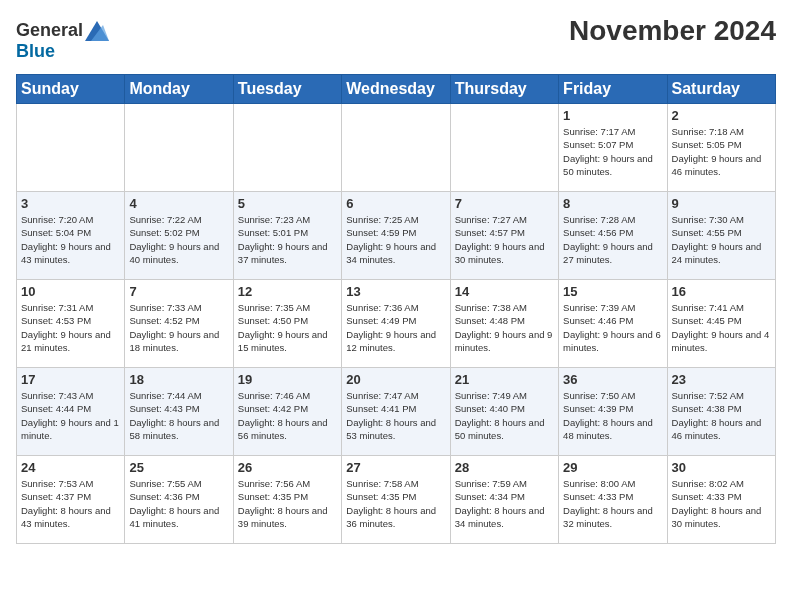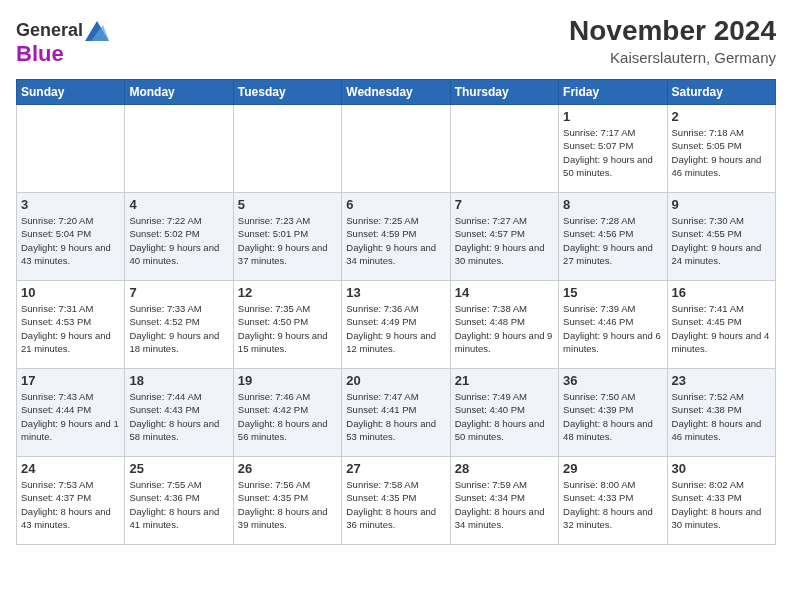--- a/index.html
+++ b/index.html
@@ -28,23 +28,23 @@
     .logo-text {
       display: flex;
       align-items: center;
     }
     .logo-general {
       font-size: 18px;
       font-weight: bold;
       color: #333;
     }
     .logo-blue {
-      font-size: 22px;
-      font-weight: bold;
-      color: #a21caf;
+      font-size: 18px;
+      font-weight: bold;
+      color: #0369a1;
     }
     .logo-icon {
       width: 24px;
       height: 20px;
       margin-left: 2px;
     }
     .title-section {
       text-align: right;
     }
     .month-title {
@@ -59,21 +59,21 @@
       margin-top: 2px;
     }
     table {
       width: 100%;
       border-collapse: collapse;
       table-layout: fixed;
     }
     thead tr th {
       background-color: #2a6ab5;
       color: white;
-      font-size: 12px;
+      font-size: 16px;
       font-weight: bold;
       padding: 5px 4px;
       text-align: left;
       border: 1px solid #1e5a9e;
     }
     tbody tr td {
       vertical-align: top;
       padding: 4px 4px;
       border: 1px solid #ccc;
       font-size: 10px;
@@ -110,21 +110,20 @@
         <span class="logo-general">General</span>
         <svg class="logo-icon" viewBox="0 0 24 20" xmlns="http://www.w3.org/2000/svg">
           <polygon points="0,20 12,0 24,20" fill="#2a6ab5"></polygon>
           <polygon points="6,20 18,4 24,20" fill="#5ba0e0" opacity="0.7"></polygon>
         </svg>
       </div>
       <span class="logo-blue">Blue</span>
     </div>
     <div class="title-section">
       <div class="month-title">November 2024</div>
-      <div class="location">Kaiserslautern, Germany</div>
     </div>
   </div>
 
   <table>
     <thead>
       <tr>
         <th>Sunday</th>
         <th>Monday</th>
         <th>Tuesday</th>
         <th>Wednesday</th>

